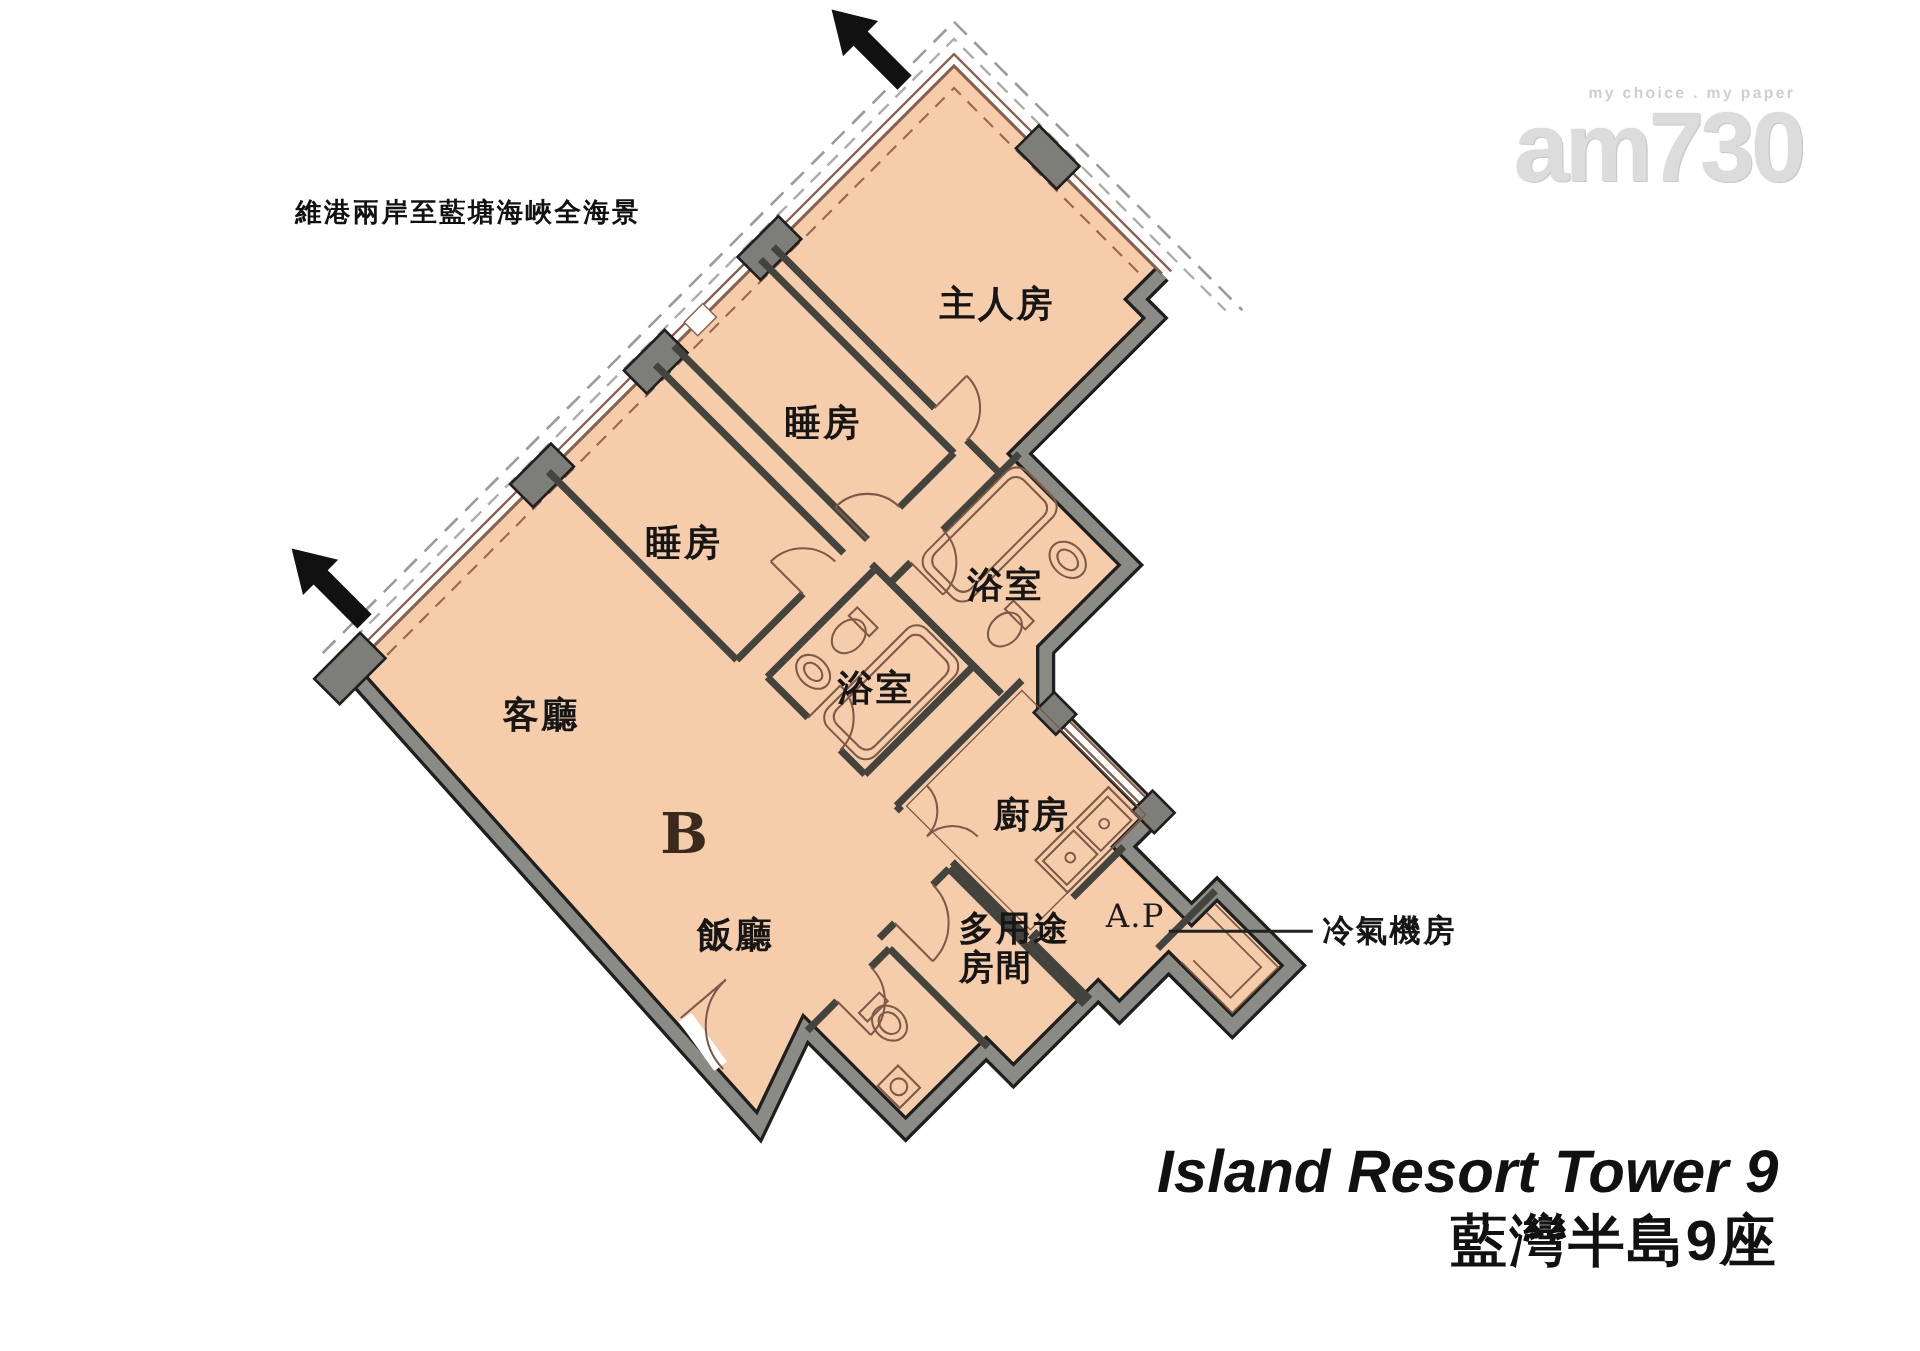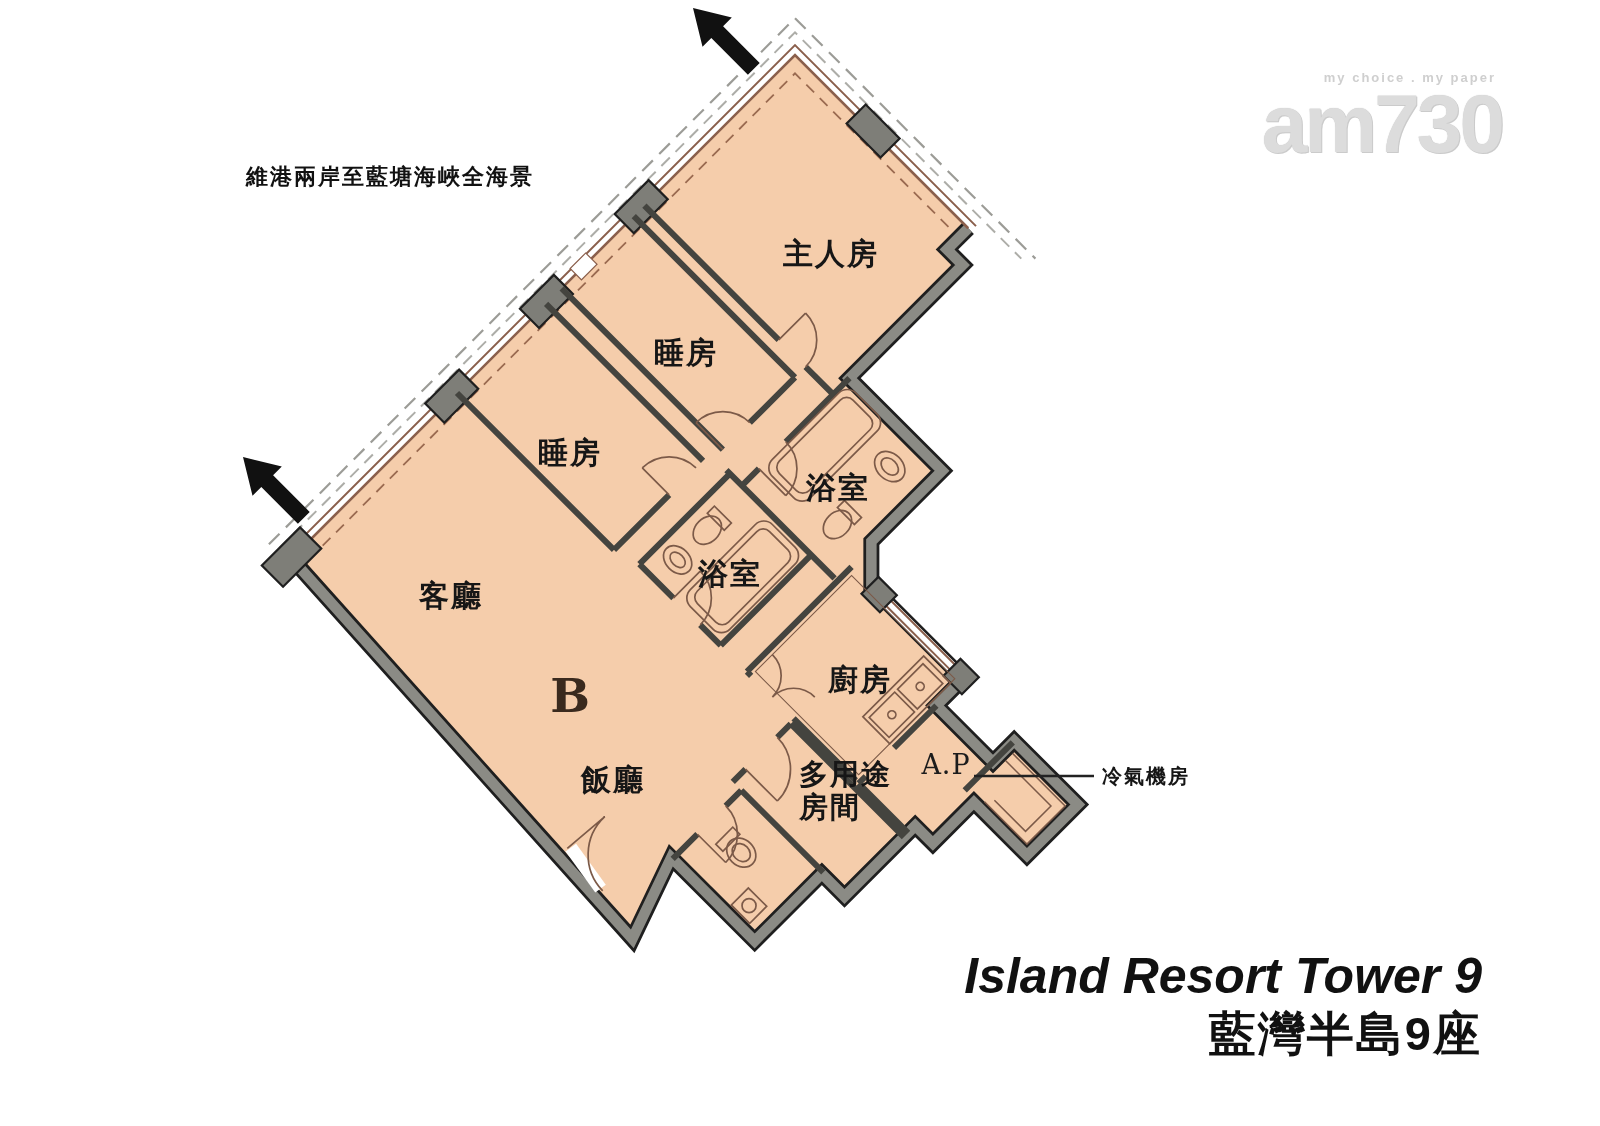--- a/index.html
+++ b/index.html
@@ -7,21 +7,21 @@
          font-family:"Liberation Sans", sans-serif;}
   #plan-svg{position:absolute;left:0;top:0;}
   .room-label{position:absolute;transform:translate(-50%,-50%);font-weight:bold;
               font-size:30px;color:#161616;white-space:nowrap;letter-spacing:2px;}
   .unit-letter{position:absolute;transform:translate(-50%,-50%);font-family:"DejaVu Serif", serif;
                font-weight:bold;font-size:47px;color:#3a2a1e;}
   .ap-label{position:absolute;transform:translate(-50%,-50%);font-family:"DejaVu Serif", serif;
             font-size:27px;color:#1c1c1c;letter-spacing:1px;}
   .multi-label{position:absolute;font-weight:bold;font-size:29px;color:#161616;line-height:33px;
                letter-spacing:2px;}
-  .callout-label{position:absolute;transform:translate(0,-50%);font-weight:bold;font-size:20px;
+  .callout-label{position:absolute;transform:translate(0,-50%);font-weight:bold;font-size:26px;
                  color:#161616;letter-spacing:2px;white-space:nowrap;}
   #header-text{position:absolute;left:150px;top:152px;width:480px;text-align:center;
                font-weight:bold;color:#111;}
   #header-text .h-line1{font-size:35px;line-height:46px;letter-spacing:3px;}
   #header-text .h-line2{font-size:22px;line-height:50px;letter-spacing:2px;}
   #footer-text{position:absolute;right:118px;top:948px;text-align:right;color:#111;}
   #footer-text .f-line1{font-weight:bold;font-size:50px;line-height:56px;letter-spacing:0px;font-style:italic;}
   #footer-text .f-line2{font-weight:bold;font-size:47px;line-height:56px;margin-top:2px;letter-spacing:2px;}
   #logo{position:absolute;right:98px;top:50px;text-align:right;color:#d7d7d7;margin-top:20px;}
   #logo .tagline{font-size:13px;font-weight:bold;color:#cfcfcf;letter-spacing:2px;margin-right:6px;}

